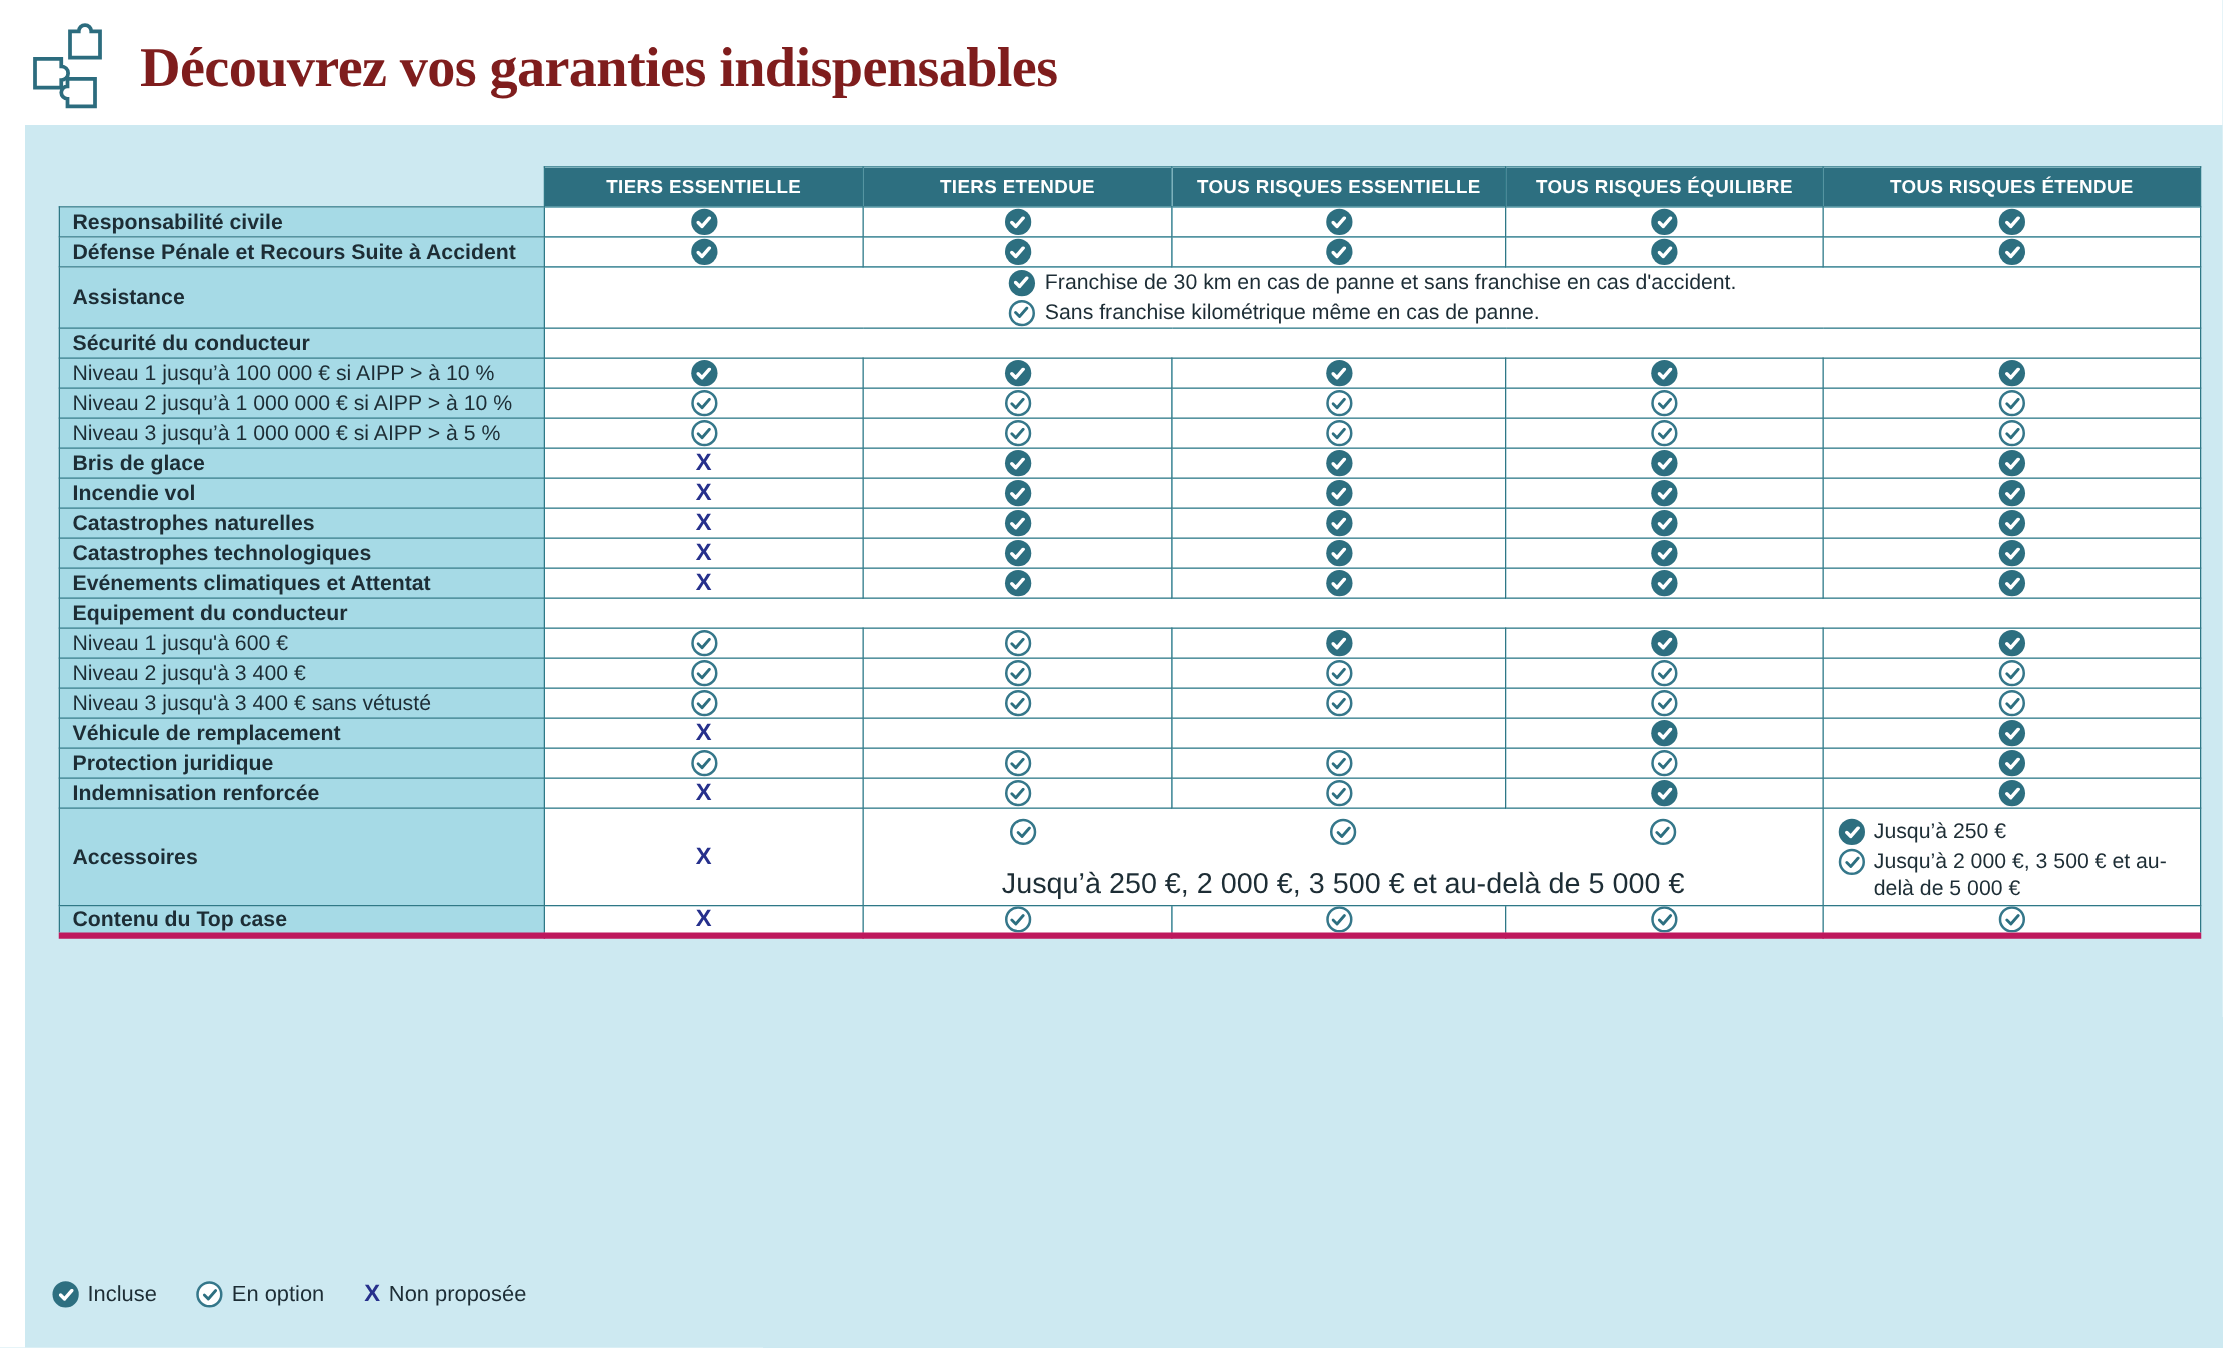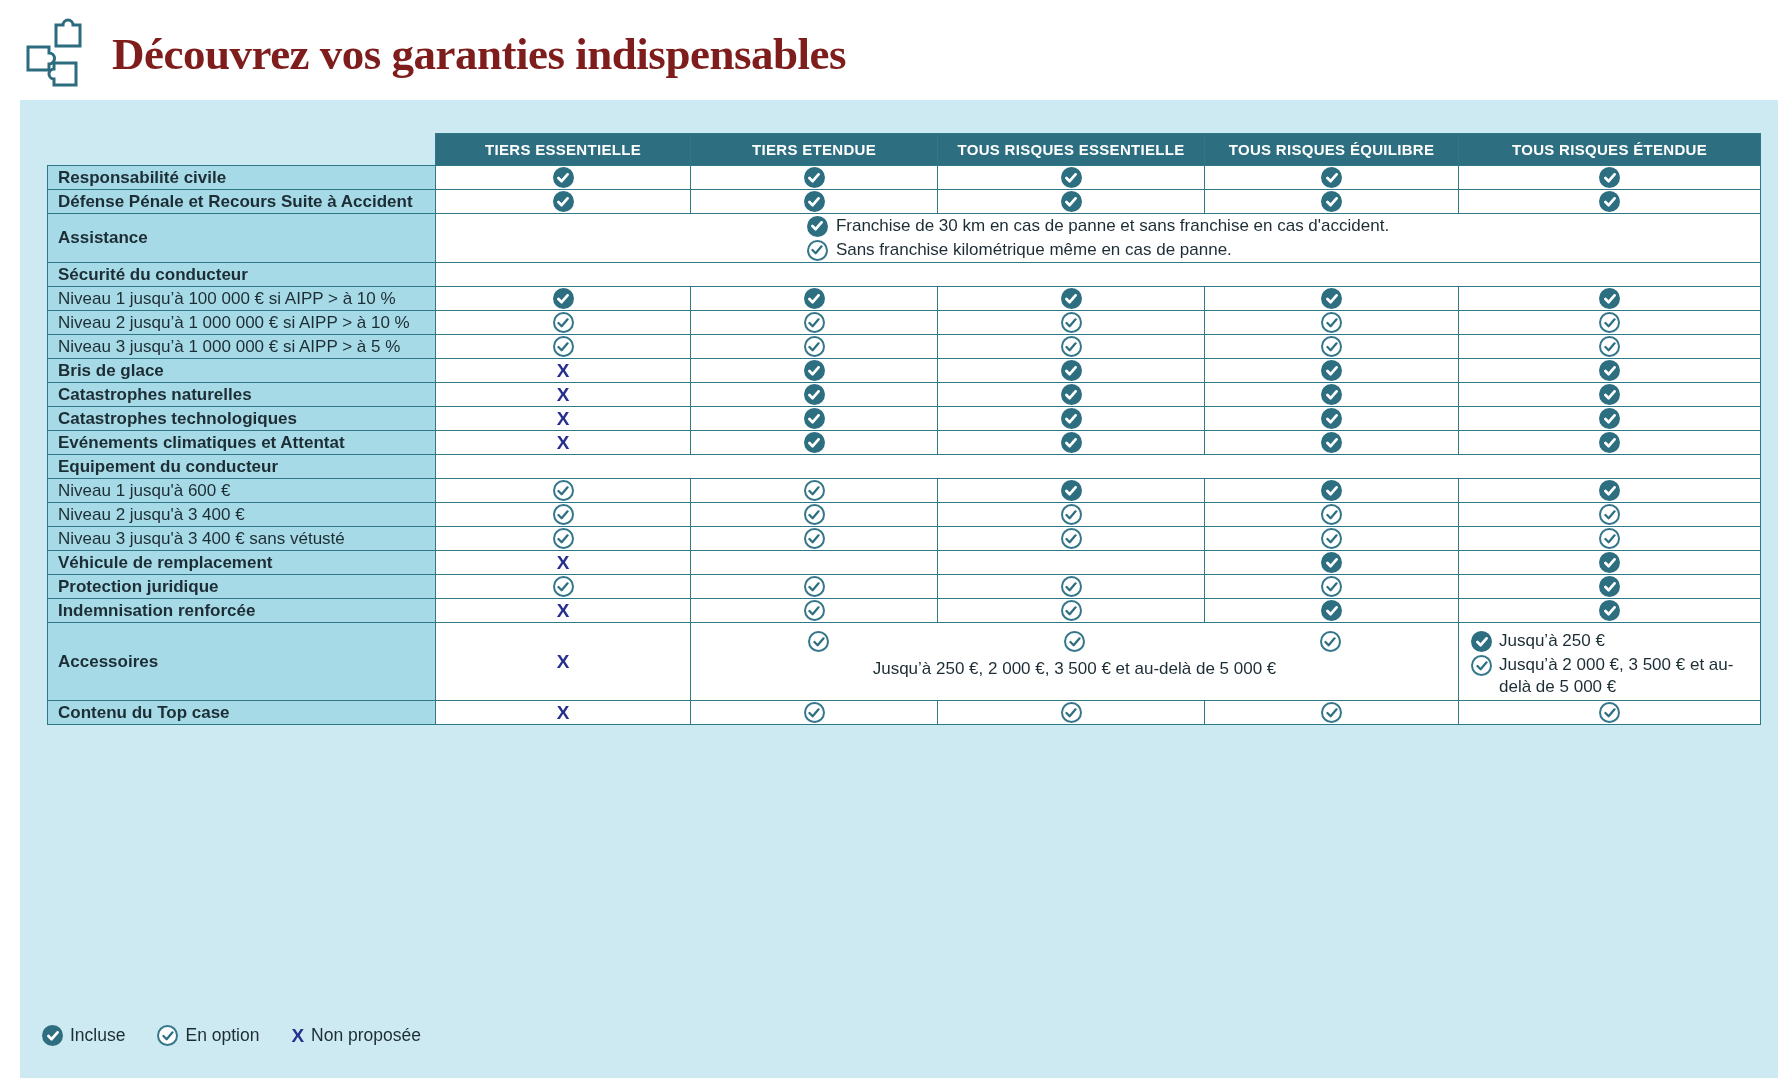--- a/index.html
+++ b/index.html
@@ -8,21 +8,21 @@
     font-family:"Liberation Sans","DejaVu Sans",sans-serif;color:#1d2d35;
   }
   .page-header{display:flex;align-items:center;gap:22px;padding:12px 0 0 20px;height:84px}
   .page-title{
     font-family:"Liberation Serif","DejaVu Serif",serif;font-weight:700;
     font-size:45px;color:#7f1d1d;margin:0;letter-spacing:-0.5px;
   }
   .panel{position:absolute;left:20px;top:100px;right:0;bottom:0;background:#cde9f1}
   table.garanties{
     border-collapse:collapse;table-layout:fixed;width:1713px;margin:33px 0 0 27px;
-    border-bottom:1px solid #be185d;
+    border-bottom:5px solid #be185d;
   }
   .garanties td,.garanties th{border:1px solid #2f7886;padding:0;overflow:hidden}
   .garanties thead tr{height:32px}
   .garanties thead th{
     background:#2d6f80;color:#ffffff;font-size:15px;font-weight:700;letter-spacing:.3px;
     text-align:center;
   }
   .garanties th.corner{background:transparent;border:none}
   .garanties tbody tr{height:24px}
   tr.r-assist{height:58px}
@@ -44,21 +44,21 @@
   .mark svg{display:block}
   .xmark{
     color:#26308c;font-weight:700;font-size:19px;line-height:21px;
     display:inline-block;vertical-align:middle;
   }
   .assist-block{width:fit-content;margin:0 auto;text-align:left;font-size:17px}
   .assist-line{display:flex;align-items:center;gap:8px;line-height:24px}
   td.acc-mid{background:#ffffff;vertical-align:top}
   .acc-marks{display:flex;padding-top:8px}
   .acc-marks > div{flex:1;text-align:center}
-  .acc-text{text-align:center;font-size:17px;margin-top:7px}
+  .acc-text{text-align:center;font-size:23px;margin-top:17px}
   td.acc-last{background:#ffffff;vertical-align:top;padding:7px 6px 0 12px;font-size:17px}
   .acc-line{display:flex;gap:7px;align-items:flex-start;line-height:22px;margin-bottom:2px}
   .acc-line .mark{flex:0 0 auto;margin-top:1px}
   .legend{
     position:absolute;left:22px;top:925px;display:flex;gap:32px;align-items:flex-end;
     font-size:17.5px;
   }
   .legend-item{display:flex;align-items:center;gap:7px}
 </style>
 </head>
@@ -256,20 +256,44 @@
               </svg>
             </span></td>
           <td class="cell"><span class="mark option">
               <svg width="12" height="10" viewBox="0 0 13 11">
                 <path d="M1.5 5.5l3.5 3.5L11.5 1.5" stroke="#2d6f80" stroke-width="2.5" fill="none" stroke-linecap="round" stroke-linejoin="round"></path>
               </svg>
             </span></td>
         </tr>
         <tr>
           <td class="label bold">Bris de glace</td>
+          <td class="cell"><span class="xmark">X</span></td>
+          <td class="cell"><span class="mark included">
+              <svg width="12" height="10" viewBox="0 0 13 11">
+                <path d="M1.5 5.5l3.5 3.5L11.5 1.5" stroke="#ffffff" stroke-width="3" fill="none" stroke-linecap="round" stroke-linejoin="round"></path>
+              </svg>
+            </span></td>
+          <td class="cell"><span class="mark included">
+              <svg width="12" height="10" viewBox="0 0 13 11">
+                <path d="M1.5 5.5l3.5 3.5L11.5 1.5" stroke="#ffffff" stroke-width="3" fill="none" stroke-linecap="round" stroke-linejoin="round"></path>
+              </svg>
+            </span></td>
+          <td class="cell"><span class="mark included">
+              <svg width="12" height="10" viewBox="0 0 13 11">
+                <path d="M1.5 5.5l3.5 3.5L11.5 1.5" stroke="#ffffff" stroke-width="3" fill="none" stroke-linecap="round" stroke-linejoin="round"></path>
+              </svg>
+            </span></td>
+          <td class="cell"><span class="mark included">
+              <svg width="12" height="10" viewBox="0 0 13 11">
+                <path d="M1.5 5.5l3.5 3.5L11.5 1.5" stroke="#ffffff" stroke-width="3" fill="none" stroke-linecap="round" stroke-linejoin="round"></path>
+              </svg>
+            </span></td>
+        </tr>
+        <tr>
+          <td class="label bold">Incendie vol</td>
           <td class="cell"><span class="xmark">X</span></td>
           <td class="cell"><span class="mark included">
               <svg width="12" height="10" viewBox="0 0 13 11">
                 <path d="M1.5 5.5l3.5 3.5L11.5 1.5" stroke="#ffffff" stroke-width="3" fill="none" stroke-linecap="round" stroke-linejoin="round"></path>
               </svg>
             </span></td>
           <td class="cell"><span class="mark included">
               <svg width="12" height="10" viewBox="0 0 13 11">
                 <path d="M1.5 5.5l3.5 3.5L11.5 1.5" stroke="#ffffff" stroke-width="3" fill="none" stroke-linecap="round" stroke-linejoin="round"></path>
               </svg>

